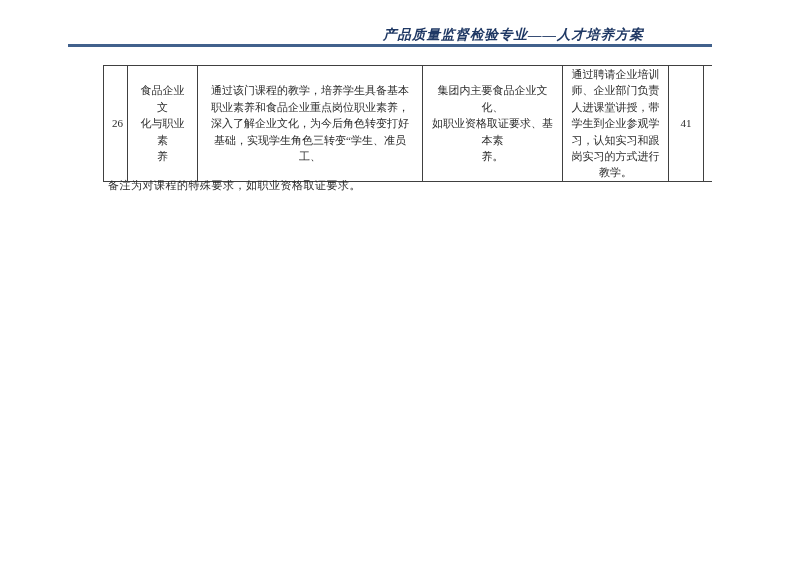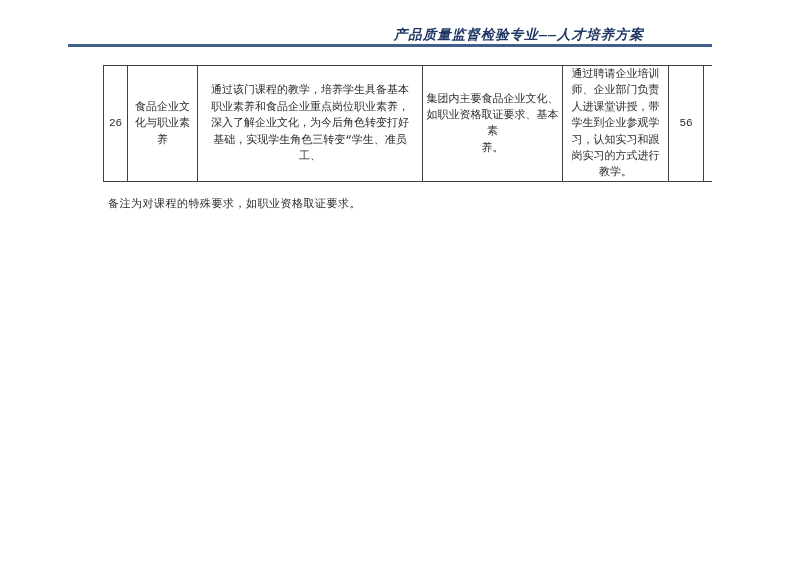--- a/index.html
+++ b/index.html
@@ -6,21 +6,20 @@
   html, body {
     width: 800px; height: 565px;
     background: #ffffff;
     font-family: "Liberation Serif", "DejaVu Serif", serif;
   }
   .page {
     position: relative;
     width: 712px; height: 565px;
     background: #ffffff;
     overflow: hidden;
-    font-family: Liberation Mono, monospace;
   }
   .header-title {
     position: absolute;
     top: 26px; right: 68px;
     font-size: 13.5px;
     font-weight: bold;
     font-style: italic;
     letter-spacing: 1px;
     color: var(--header-text, #1f3864);
     white-space: nowrap;
@@ -42,30 +41,30 @@
   }
   table.course-table td {
     border: 1px solid var(--table-border, #404040);
     height: 113px;
     vertical-align: middle;
     text-align: center;
     font-size: 11px;
     line-height: 16.4px;
     color: var(--body-text, #2b2b2b);
     white-space: pre-line;
-    padding: 0 2px;
+    padding: 0 8px;
     overflow: hidden;
   }
   td.c2 { padding: 0 6px; }
   td.c3 { padding: 0 4px; }
   td.c4 { padding: 0 6px; }
   td.c5 { padding: 0 7px; }
   .note {
     position: absolute;
-    left: 108px; top: 196px;
+    left: 108px; top: 178px;
     font-size: 11px;
     letter-spacing: 0.5px;
     color: var(--body-text, #2b2b2b);
   }
 </style>
 </head>
 <body>
 
 <div class="page">
 
@@ -97,21 +96,21 @@
         <td class="c4">集团内主要食品企业文化、
 如职业资格取证要求、基本素
 养。</td>
         <td class="c5">通过聘请企业培训
 师、企业部门负责
 人进课堂讲授，带
 学生到企业参观学
 习，认知实习和跟
 岗实习的方式进行
 教学。</td>
-        <td class="c6">56</td>
+        <td class="c6">41</td>
         <td class="c7"></td>
       </tr>
     </tbody>
   </table>
 
   <div class="note">备注为对课程的特殊要求，如职业资格取证要求。</div>
 
 </div>
 
 </body></html>

